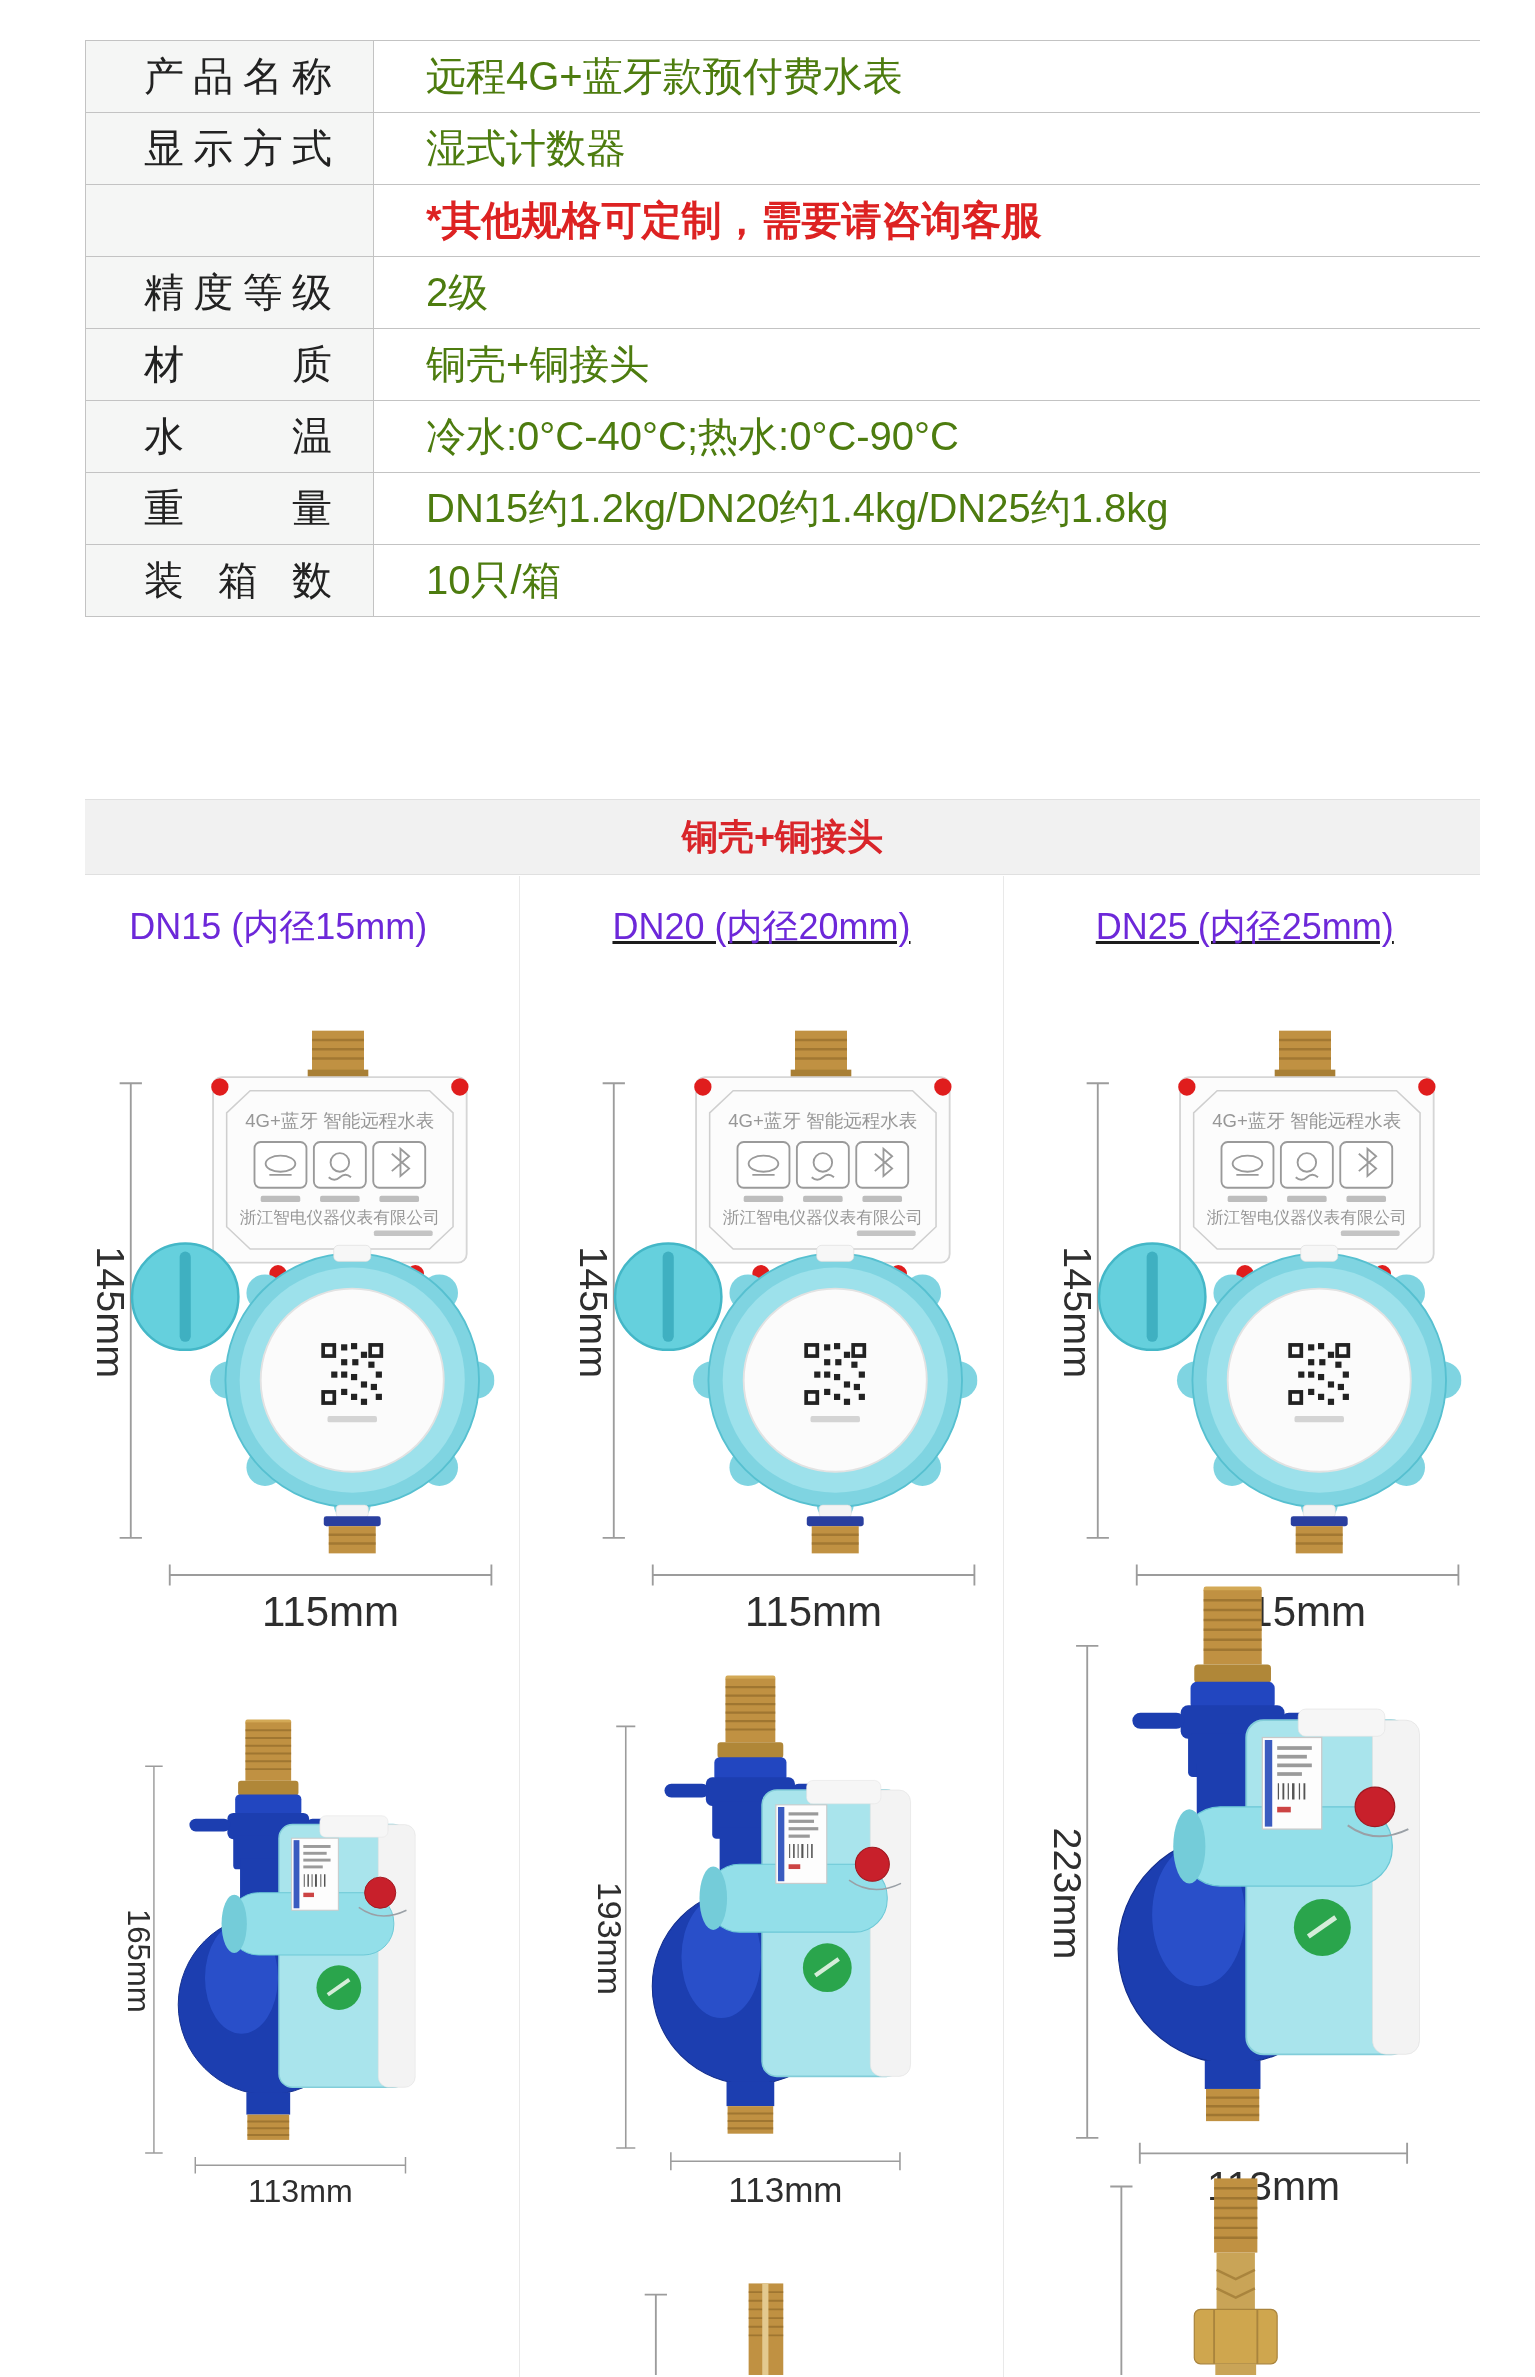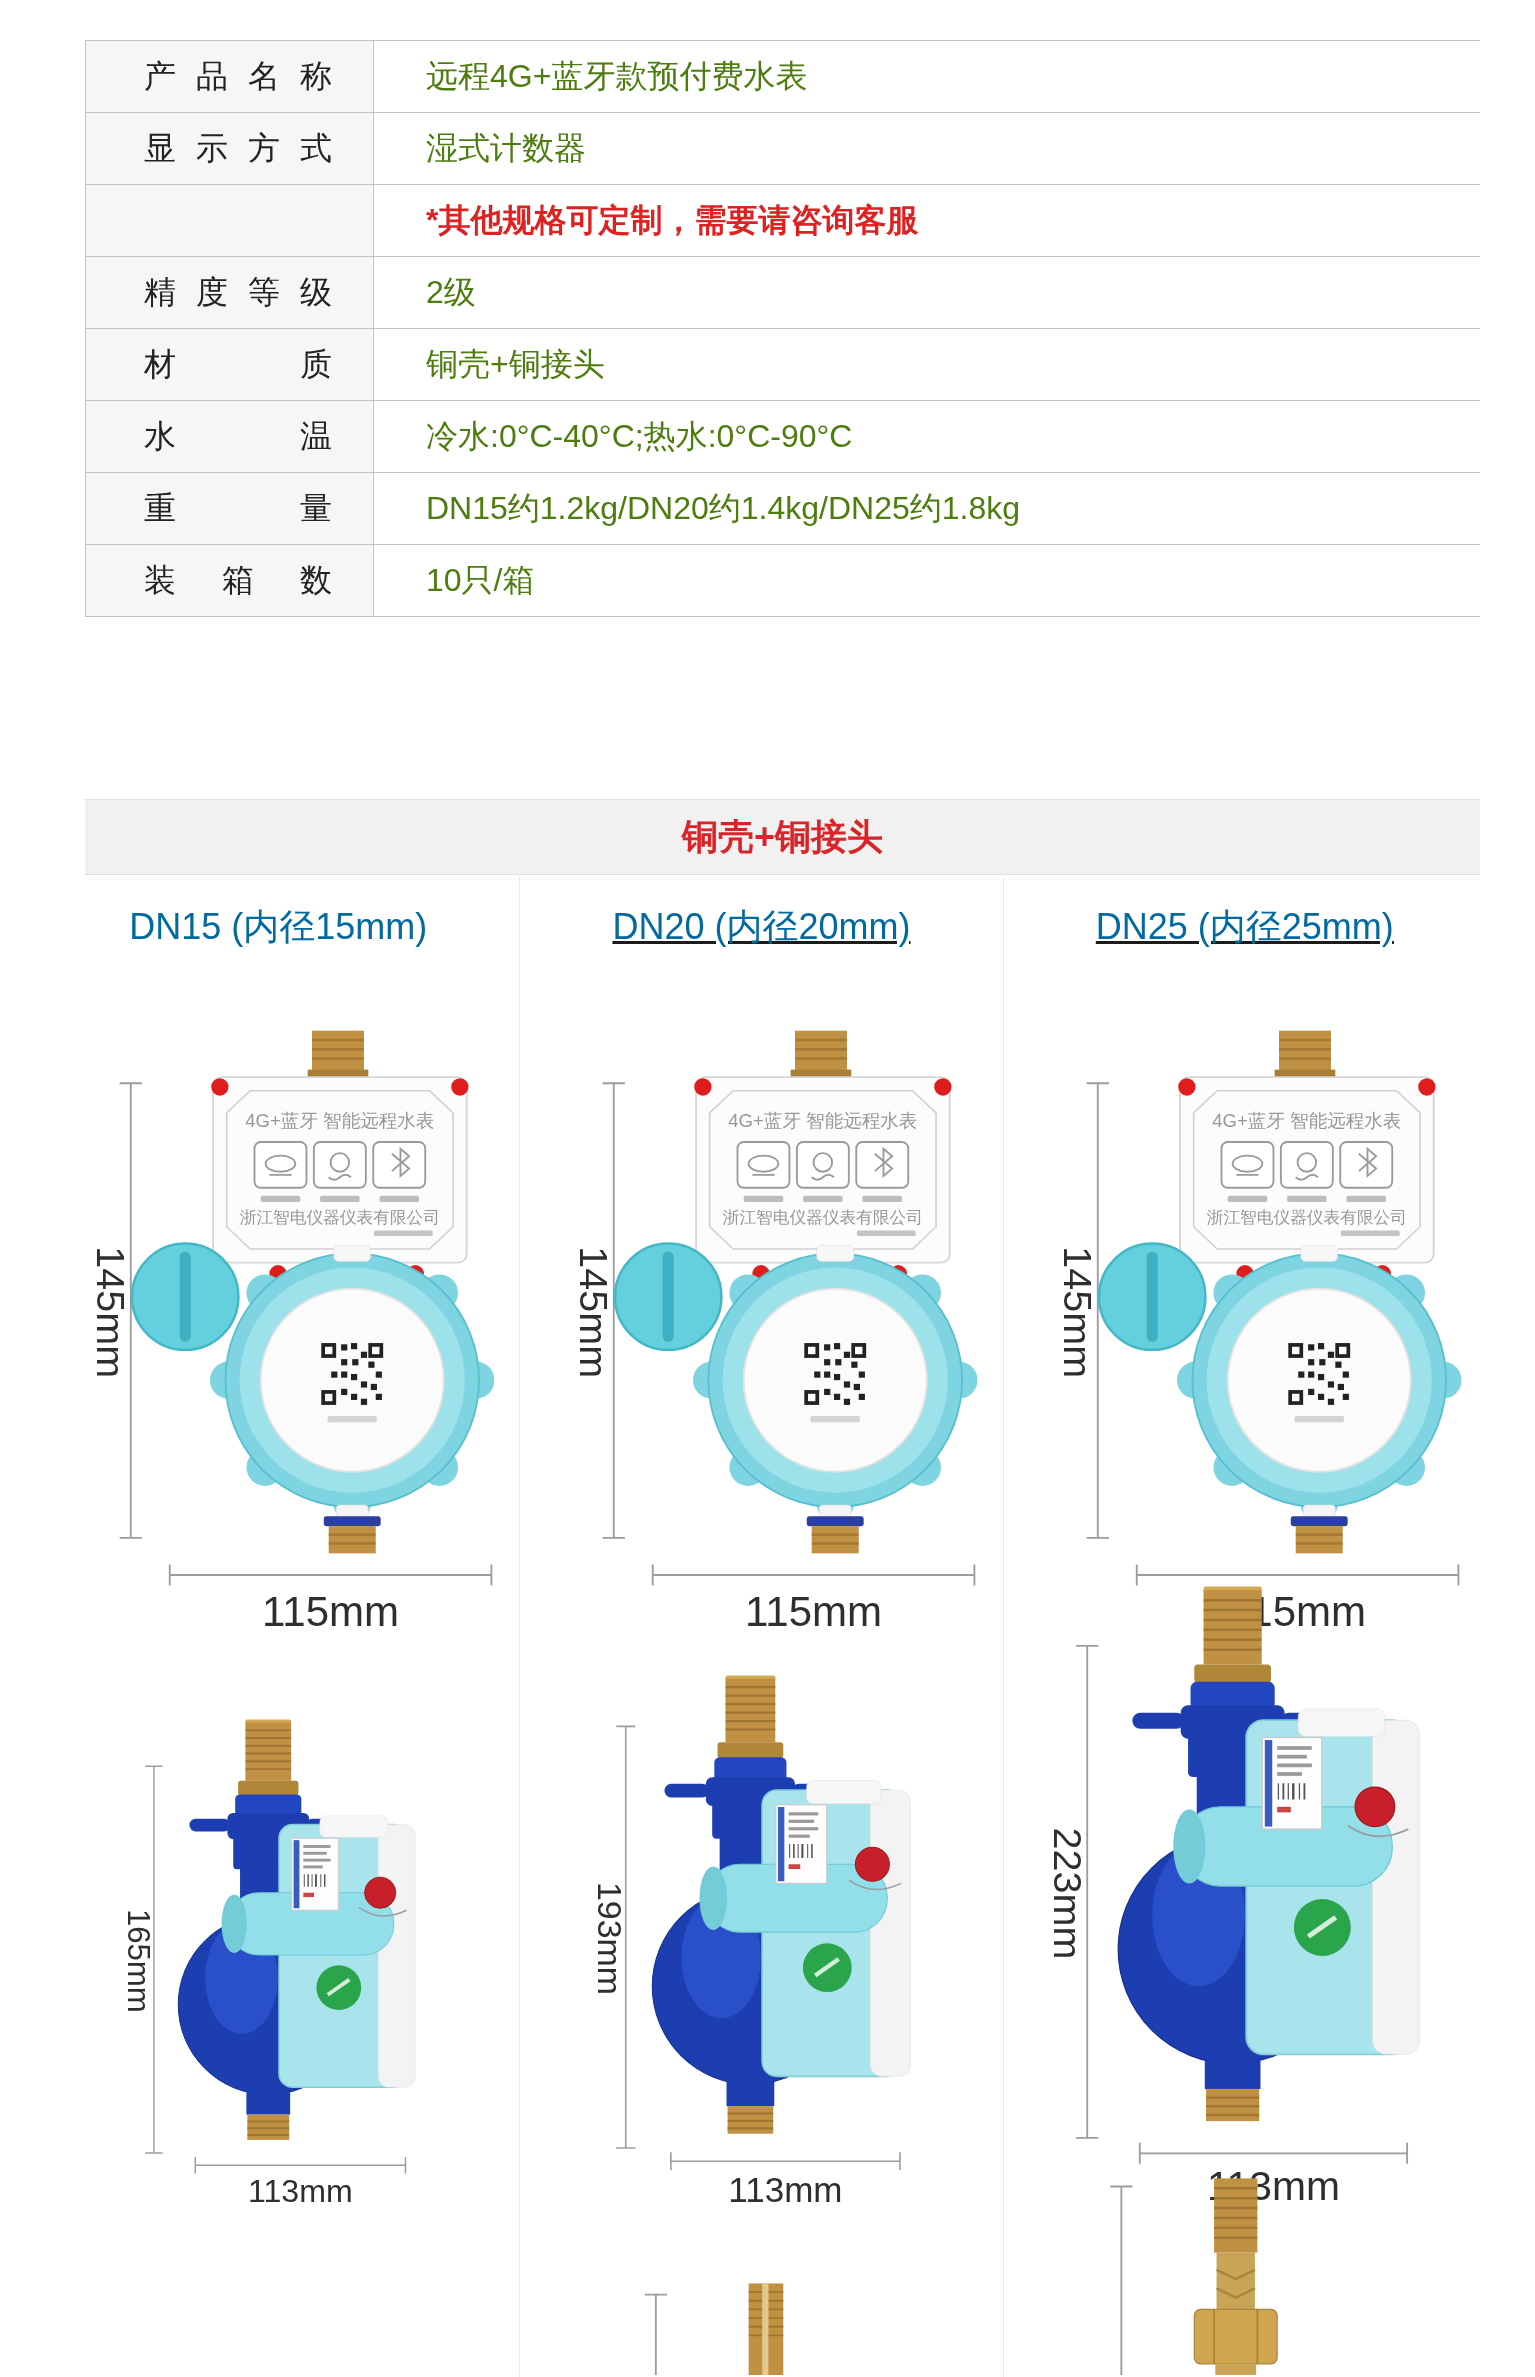--- a/index.html
+++ b/index.html
@@ -3,40 +3,40 @@
 <meta charset="utf-8">
 <style>
   html,body{margin:0;padding:0;background:#ffffff;}
   body{width:1535px;height:2377px;position:relative;overflow:hidden;
        font-family:"Liberation Sans","DejaVu Sans",sans-serif;color:#1c1c1c;}
 
   
   .spec-table{position:absolute;top:40px;left:85px;width:1395px;
               border-collapse:collapse;table-layout:fixed;}
   .spec-table td{border-bottom:1.2px solid #c3c3c3;height:69px;vertical-align:middle;
-                 font-size:32px;}
+                 font-size:40px;}
   .spec-table tr:first-child td{border-top:1.2px solid #c3c3c3;}
   td.lbl{width:285px;background:#f5f6f5;border-left:1.2px solid #c3c3c3;
          border-right:1.2px solid #c3c3c3;}
   td.lbl .just{margin:0 40px 0 57px;text-align:justify;text-align-last:justify;
                font-weight:500;color:#222;}
   td.val{padding-left:52px;color:#4d7c0f;}
   td.val.red{color:#dd2222;font-weight:600;}
 
   
   .section-band{position:absolute;top:799px;left:85px;width:1395px;height:74px;
                 background:#f1f1f1;border-top:1.9px solid #e0e0e0;border-bottom:1.9px solid #e0e0e0;
                 display:flex;align-items:center;justify-content:center;
                 font-size:36px;font-weight:bold;color:#d9252a;}
 
   
   .columns{position:absolute;top:876px;left:37px;width:1449px;bottom:0;display:flex;}
   .col{flex:1;position:relative;overflow:hidden;}
   .col.divided{border-left:1.2px solid #e9e9e9;text-decoration:underline;}
-  .col-header{margin-top:27px;text-align:center;font-size:36px;color:#0369a1;}
+  .col-header{margin-top:27px;text-align:center;font-size:36px;color:#6d28d9;}
 
   .fig-front{position:absolute;top:139px;left:50%;transform:translateX(-50%);
              width:433px;height:619px;}
   .fig-side{position:absolute;left:50%;transform:translateX(-50%);bottom:166px;}
   .col-1 .fig-side svg{height:545px;width:auto;}
   .col-2 .fig-side svg{height:594px;width:auto;}
   .col-3 .fig-side svg{height:693px;width:auto;}
   .fig-partial{position:absolute;bottom:0;left:50%;transform:translateX(-50%);}
 
   svg text{font-family:"Liberation Sans","DejaVu Sans",sans-serif;}

